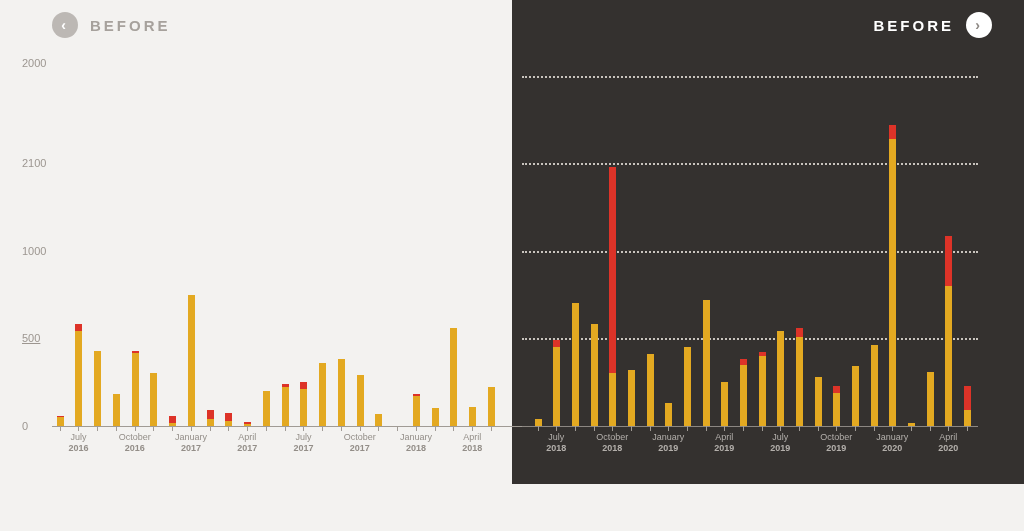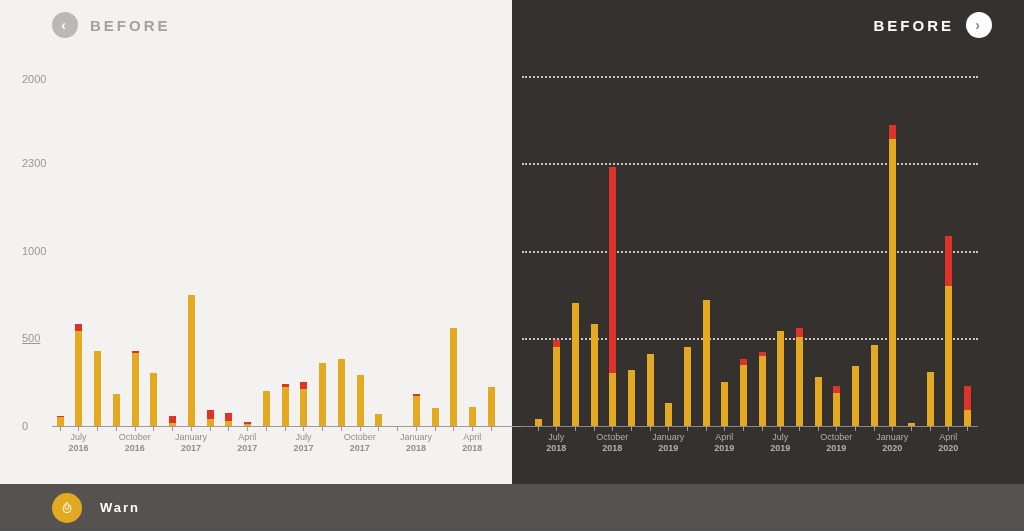--- a/index.html
+++ b/index.html
@@ -56,23 +56,23 @@
       <span class="arrow right">›</span>
     </div>
   </div>
 
   <div class="yaxis" id="yaxis">
       <div class="tick" style="top: 368px;">0</div>
       <div class="tick" style="top: 280.381px; text-decoration: underline;">500</div>
       <div class="gridline" style="top: 280.381px;"></div>
       <div class="tick" style="top: 192.762px;">1000</div>
       <div class="gridline" style="top: 192.762px;"></div>
-      <div class="tick" style="top: 105.143px;">2300</div>
+      <div class="tick" style="top: 105.143px;">2100</div>
       <div class="gridline" style="top: 105.143px;"></div>
-      <div class="tick" style="top: 21px; text-align: right;">2000</div>
+      <div class="tick" style="top: 5px; text-align: right;">2000</div>
       <div class="gridline" style="top: 17.5238px;"></div>
     </div>
   <div class="baseline"></div>
   <div class="baseline dark"></div>
 
   <div class="plot before-plot" id="plot-before">
       <div class="bar-slot" style="left: 4.6875px; height: 10.5143px;">
         <div class="bar down" style="height: 10.5143px; bottom: 0px;"></div>
         <div class="bar warn" style="height: 8.7619px;"></div>
       </div>
@@ -326,22 +326,14 @@
       <div class="xtick" style="left: 82.3333px;">October<span class="yr">2018</span></div>
       <div class="xtick" style="left: 138.333px;">January<span class="yr">2019</span></div>
       <div class="xtick" style="left: 194.333px;">April<span class="yr">2019</span></div>
       <div class="xtick" style="left: 250.333px;">July<span class="yr">2019</span></div>
       <div class="xtick" style="left: 306.333px;">October<span class="yr">2019</span></div>
       <div class="xtick" style="left: 362.333px;">January<span class="yr">2020</span></div>
       <div class="xtick" style="left: 418.333px;">April<span class="yr">2020</span></div>
     </div>
 
   <div class="footer">
-    <div class="leg warn">
-      <span class="icon warn">
-        <svg viewBox="0 0 24 24" width="16" height="16">
-            <path d="M12 3c1 4-3 5-3 8a3 3 0 0 0 6 0c0-2-1-3-1-5 3 2 4 5 4 7a6 6 0 1 1-12 0c0-4 3-6 6-10z"></path>
-          </svg>
-      </span>
-      <span>Warn</span>
-    </div>
   </div>
 </div>
 
 </body></html>

